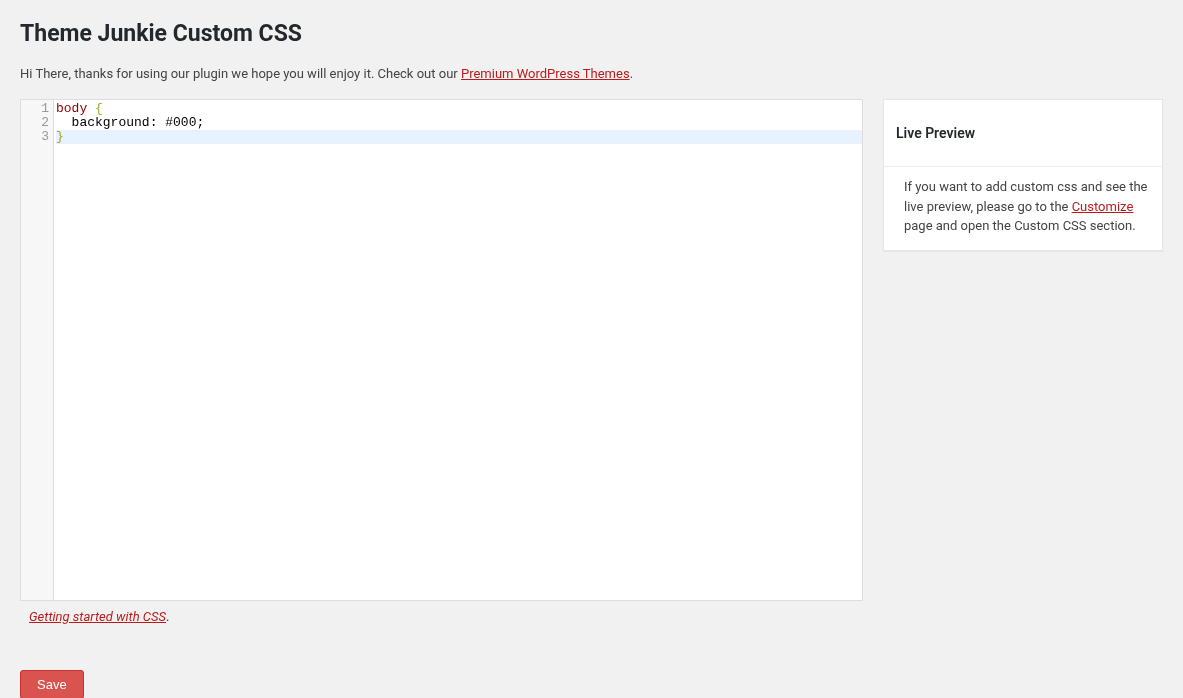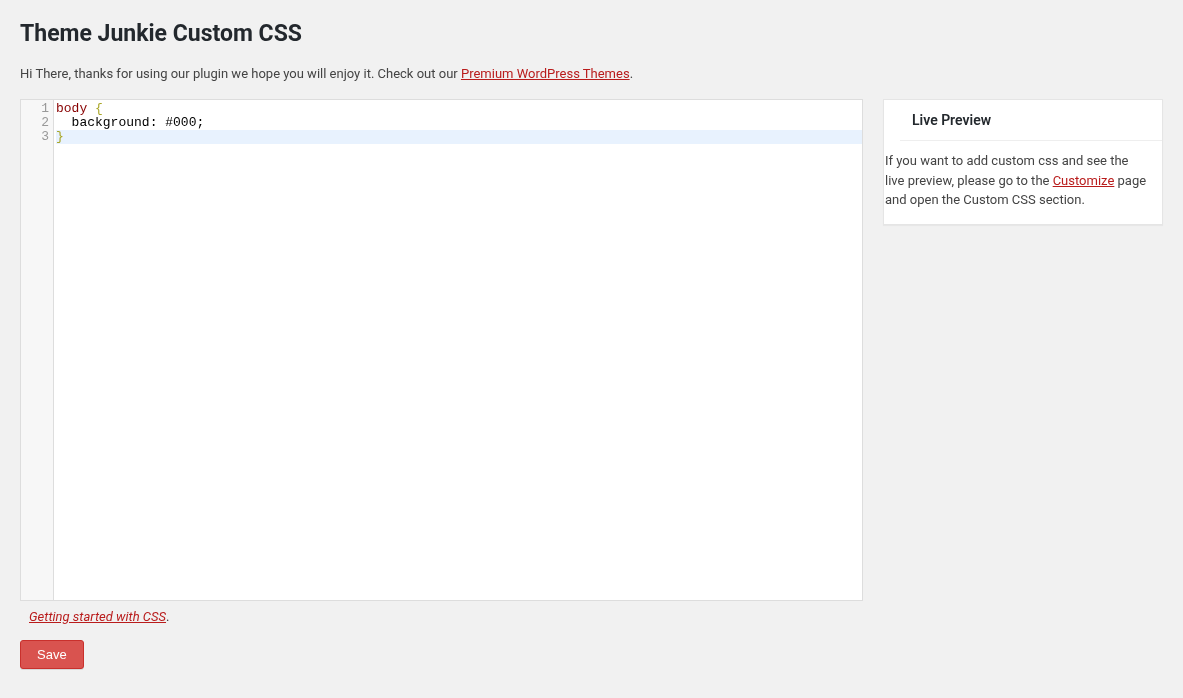--- a/index.html
+++ b/index.html
@@ -84,51 +84,50 @@
   .below-editor {
     margin-top: 8px;
     font-size: 13px;
     margin-left: 9px;
   }
   .below-editor a {
     font-style: italic;
   }
 
   .save-row {
-    margin-top: 16px;
+    margin-top: 46px;
   }
   .btn-primary {
     background: #d9534f;
     border: 1px solid #c9302c;
     color: #fff;
     padding: 6px 16px;
     font-size: 13px;
     border-radius: 3px;
     cursor: pointer;
     box-shadow: 0 1px 0 rgba(0,0,0,0.1);
   }
 
   .postbox {
     background: #fff;
     border: 1px solid #e5e5e5;
     box-shadow: 0 1px 1px rgba(0,0,0,.04);
   }
   .postbox-header {
     border-bottom: 1px solid #eee;
-    padding: 12px 12px;
-    margin-left: 16px;
+    padding: 25px 12px;
   }
   .postbox-header h2 {
     margin: 0;
     font-size: 14px;
     font-weight: 600;
     color: #23282d;
   }
   .postbox-body {
-    padding: 10px 12px 14px 1px;
+    padding: 10px 12px 14px 20px;
     font-size: 13px;
     line-height: 1.5;
     color: #444;
   }
 </style>
 </head>
 <body>
 
 <div class="wrap">
 

